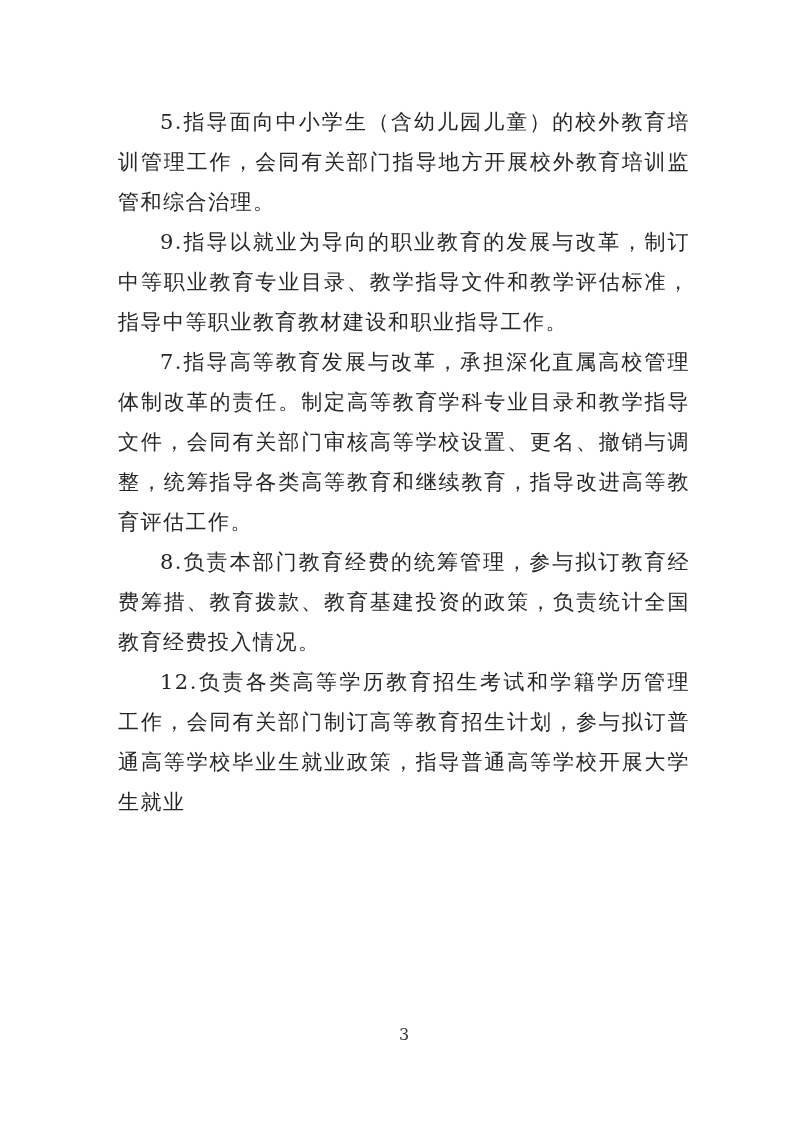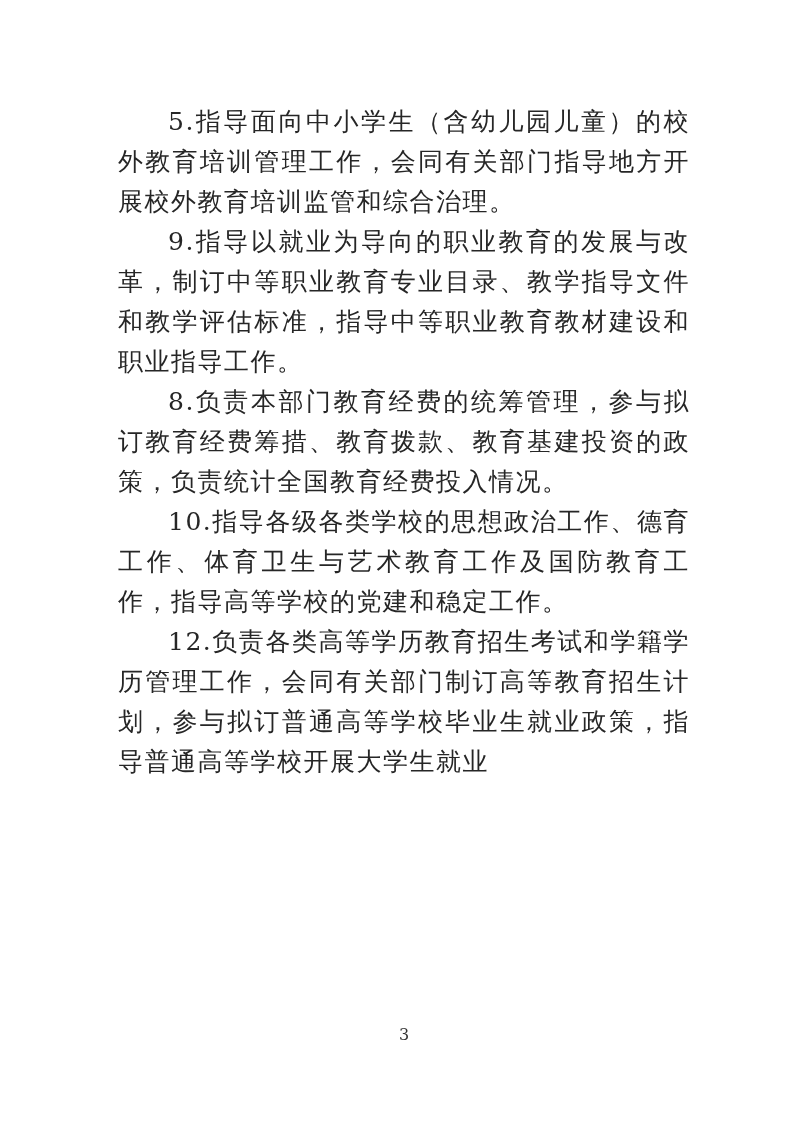--- a/index.html
+++ b/index.html
@@ -17,21 +17,21 @@
     color: #262626;
   }
   .content {
     position: absolute;
     left: 118px;
     top: 102px;
     width: 572px;
   }
   .para {
     margin: 0;
-    font-size: 25px;
+    font-size: 21px;
     line-height: 40px;
     letter-spacing: 1.5px;
     text-align: justify;
     text-justify: inter-ideograph;
     text-indent: 2em;
     word-break: break-all;
   }
   .page-number {
     position: absolute;
     top: 1024px;
@@ -43,18 +43,18 @@
     color: #333333;
   }
 </style>
 </head>
 <body>
 
 <div class="page">
   <div class="content">
     <p class="para">5.指导面向中小学生（含幼儿园儿童）的校外教育培训管理工作，会同有关部门指导地方开展校外教育培训监管和综合治理。</p>
     <p class="para">9.指导以就业为导向的职业教育的发展与改革，制订中等职业教育专业目录、教学指导文件和教学评估标准，指导中等职业教育教材建设和职业指导工作。</p>
+    <p class="para">7.指导高等教育发展与改革，承担深化直属高校管理体制改革的责任。制定高等教育学科专业目录和教学指导文件，会同有关部门审核高等学校设置、更名、撤销与调整，统筹指导各类高等教育和继续教育，指导改进高等教育评估工作。</p>
     <p class="para">8.负责本部门教育经费的统筹管理，参与拟订教育经费筹措、教育拨款、教育基建投资的政策，负责统计全国教育经费投入情况。</p>
-    <p class="para">10.指导各级各类学校的思想政治工作、德育工作、体育卫生与艺术教育工作及国防教育工作，指导高等学校的党建和稳定工作。</p>
     <p class="para">12.负责各类高等学历教育招生考试和学籍学历管理工作，会同有关部门制订高等教育招生计划，参与拟订普通高等学校毕业生就业政策，指导普通高等学校开展大学生就业</p>
   </div>
   <div class="page-number">3</div>
 </div>
 
 </body></html>

